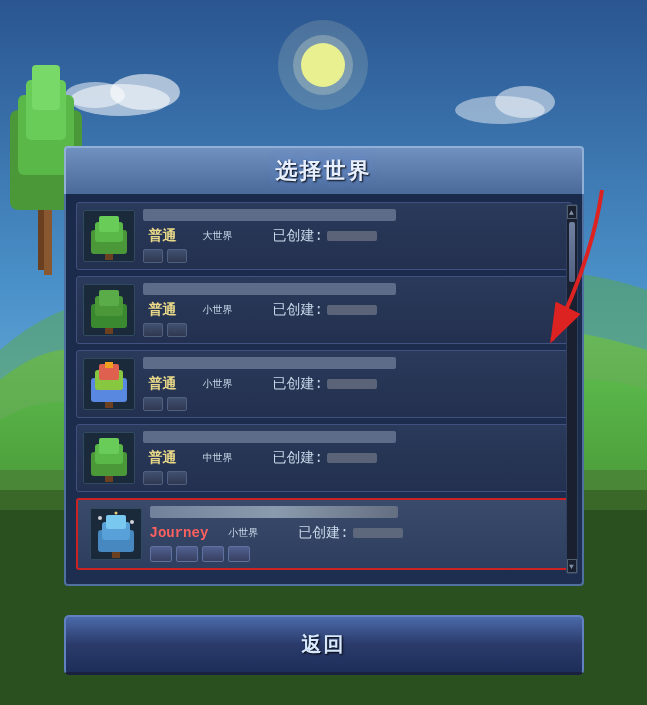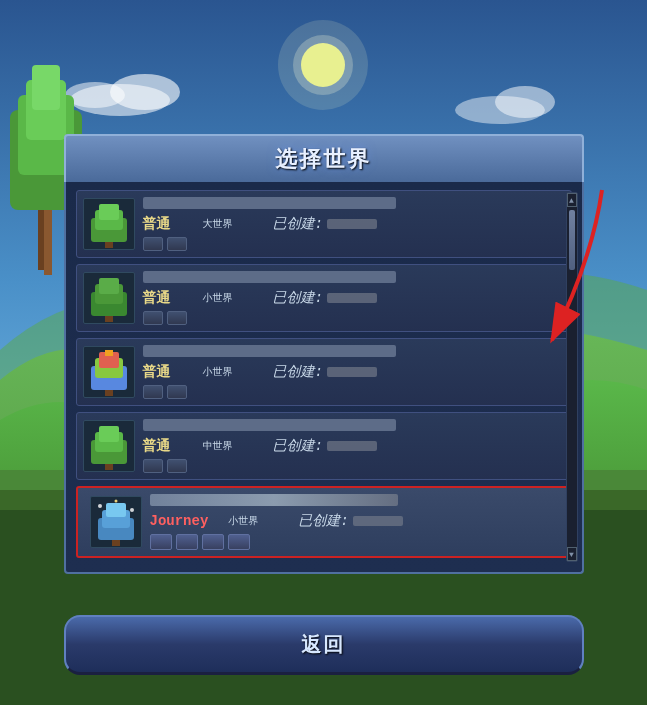--- a/index.html
+++ b/index.html
@@ -25,21 +25,21 @@
       position: absolute;
       top: 0; left: 0; right: 0;
       height: 280px;
       background: linear-gradient(180deg, #3a80c0 0%, #5ab0e8 25%, #8dd0f5 50%, #b0e0fa 70%, transparent 100%);
       z-index: 1;
     }
 
     
     .main-panel {
       position: absolute;
-      top: 134px;
+      top: 146px;
       left: 50%;
       transform: translateX(-50%);
       width: 520px;
       z-index: 20;
     }
 
     
     .panel-title {
       background: linear-gradient(180deg, #7090c0 0%, #4a6a9a 100%);
       border: 2px solid #90b0d8;
@@ -132,41 +132,41 @@
       display: flex;
       align-items: center;
       gap: 20px;
     }
 
     .world-mode {
       color: #e8d888;
       font-size: 14px;
       font-weight: bold;
       min-width: 40px;
+      text-align: center;
     }
 
     .world-mode.journey {
       color: #ff6060;
       font-size: 14px;
       font-weight: bold;
     }
 
     .world-size {
       color: #c8d8e8;
       font-size: 10px;
       min-width: 50px;
     }
 
     .world-created {
       color: #c8d8e8;
       font-size: 14px;
       display: flex;
       align-items: center;
       gap: 4px;
-      font-style: italic;
     }
 
     .world-created-bar {
       height: 10px;
       background: #707888;
       border-radius: 2px;
       width: 50px;
       opacity: 0.7;
     }
 
@@ -211,21 +211,21 @@
       gap: 20px;
       z-index: 20;
     }
 
     .btn-main {
       flex: 1;
       padding: 14px 20px;
       background: linear-gradient(180deg, #4a6aaa 0%, #2a3a6a 50%, #1e2e5a 100%);
       border: 2px solid #6080c0;
       border-bottom: 3px solid #1a2040;
-      border-radius: 16px;
+      border-radius: 5px;
       color: #d8e8ff;
       font-size: 20px;
       font-weight: bold;
       font-family: 'Courier New', monospace;
       cursor: pointer;
       text-align: center;
       text-shadow: 1px 1px 2px #000;
       letter-spacing: 2px;
     }
 

